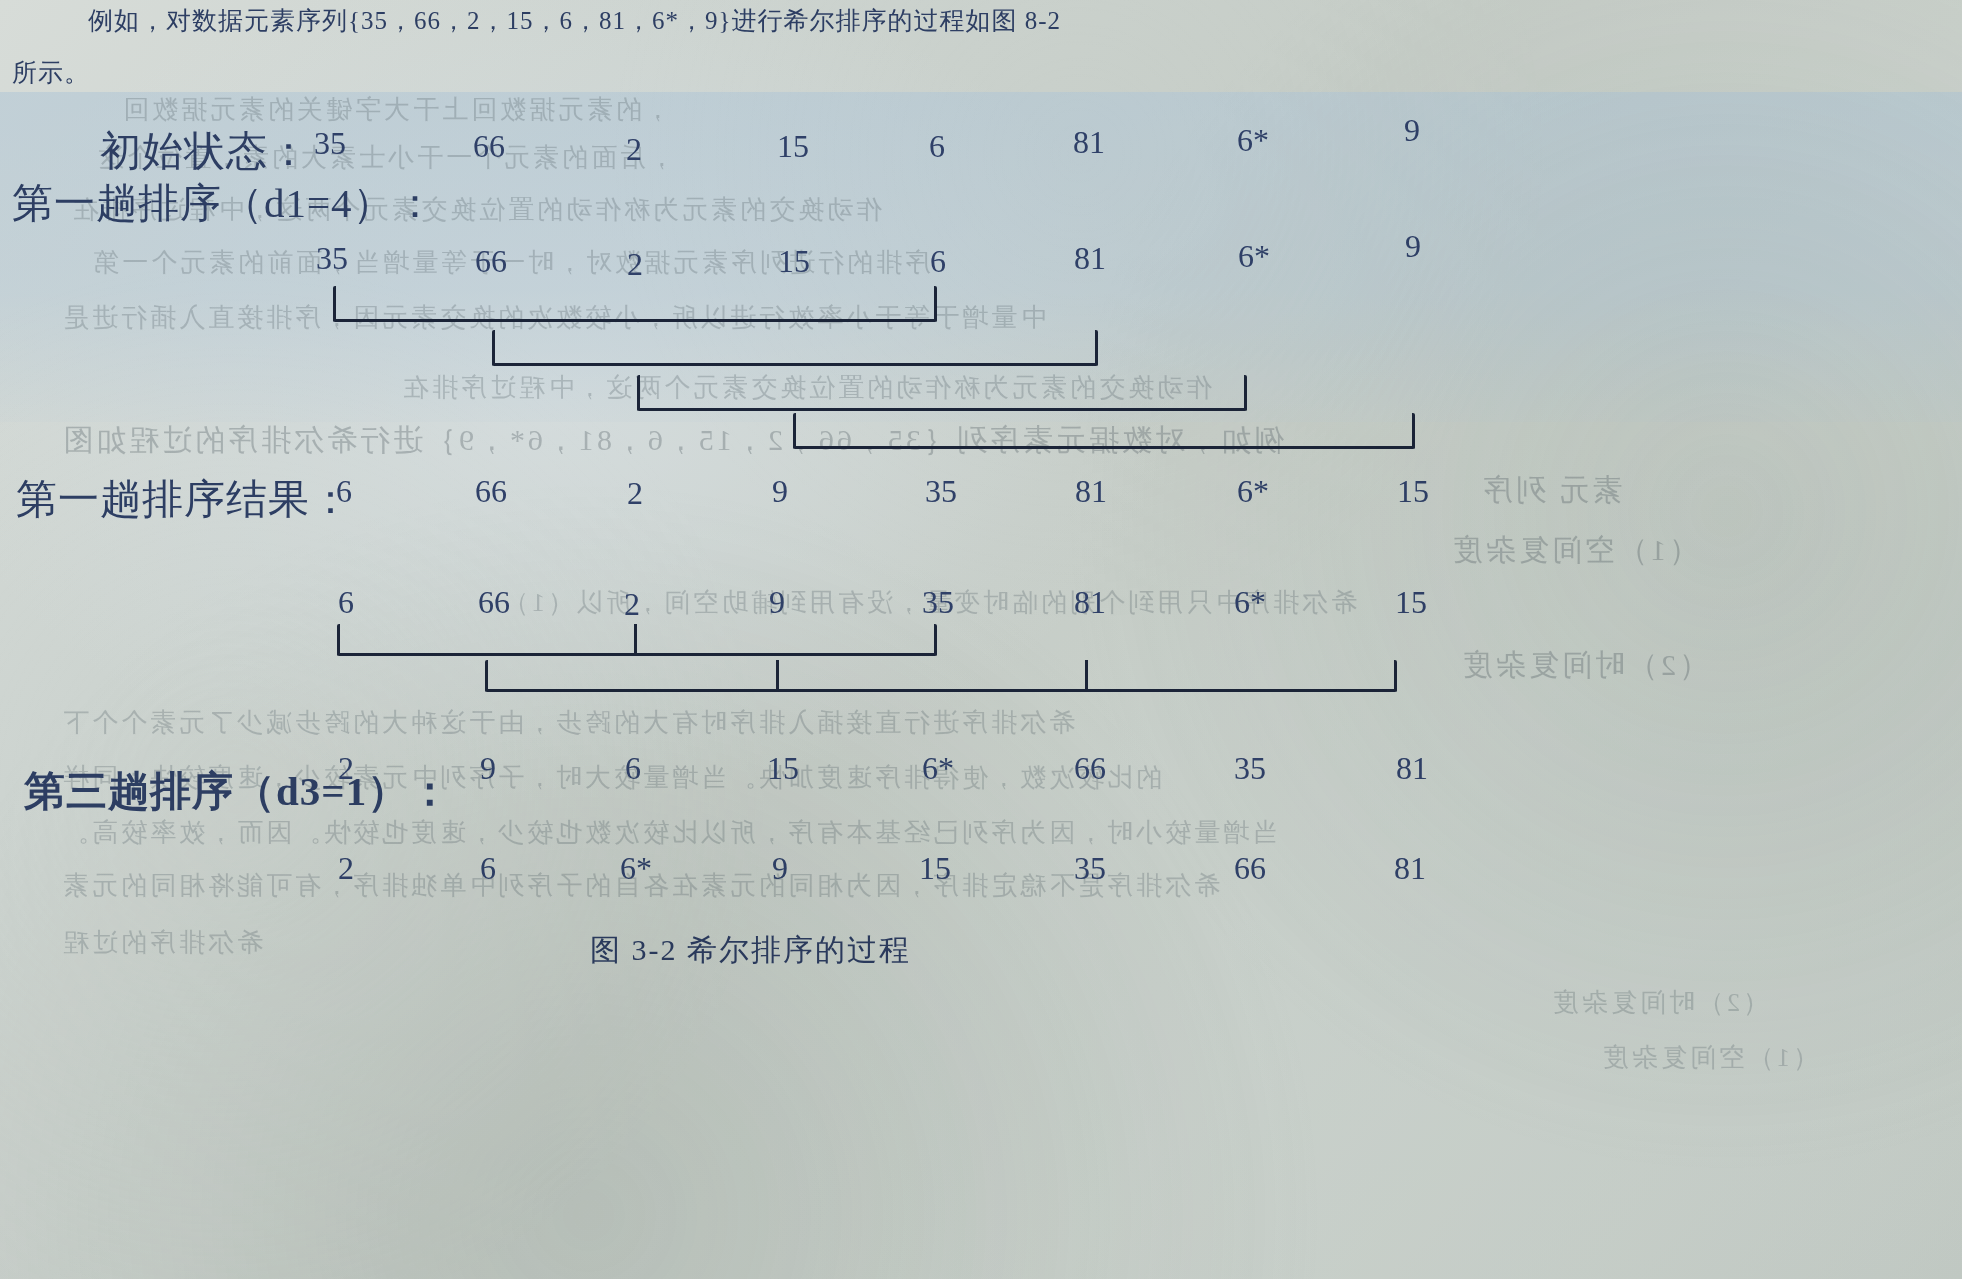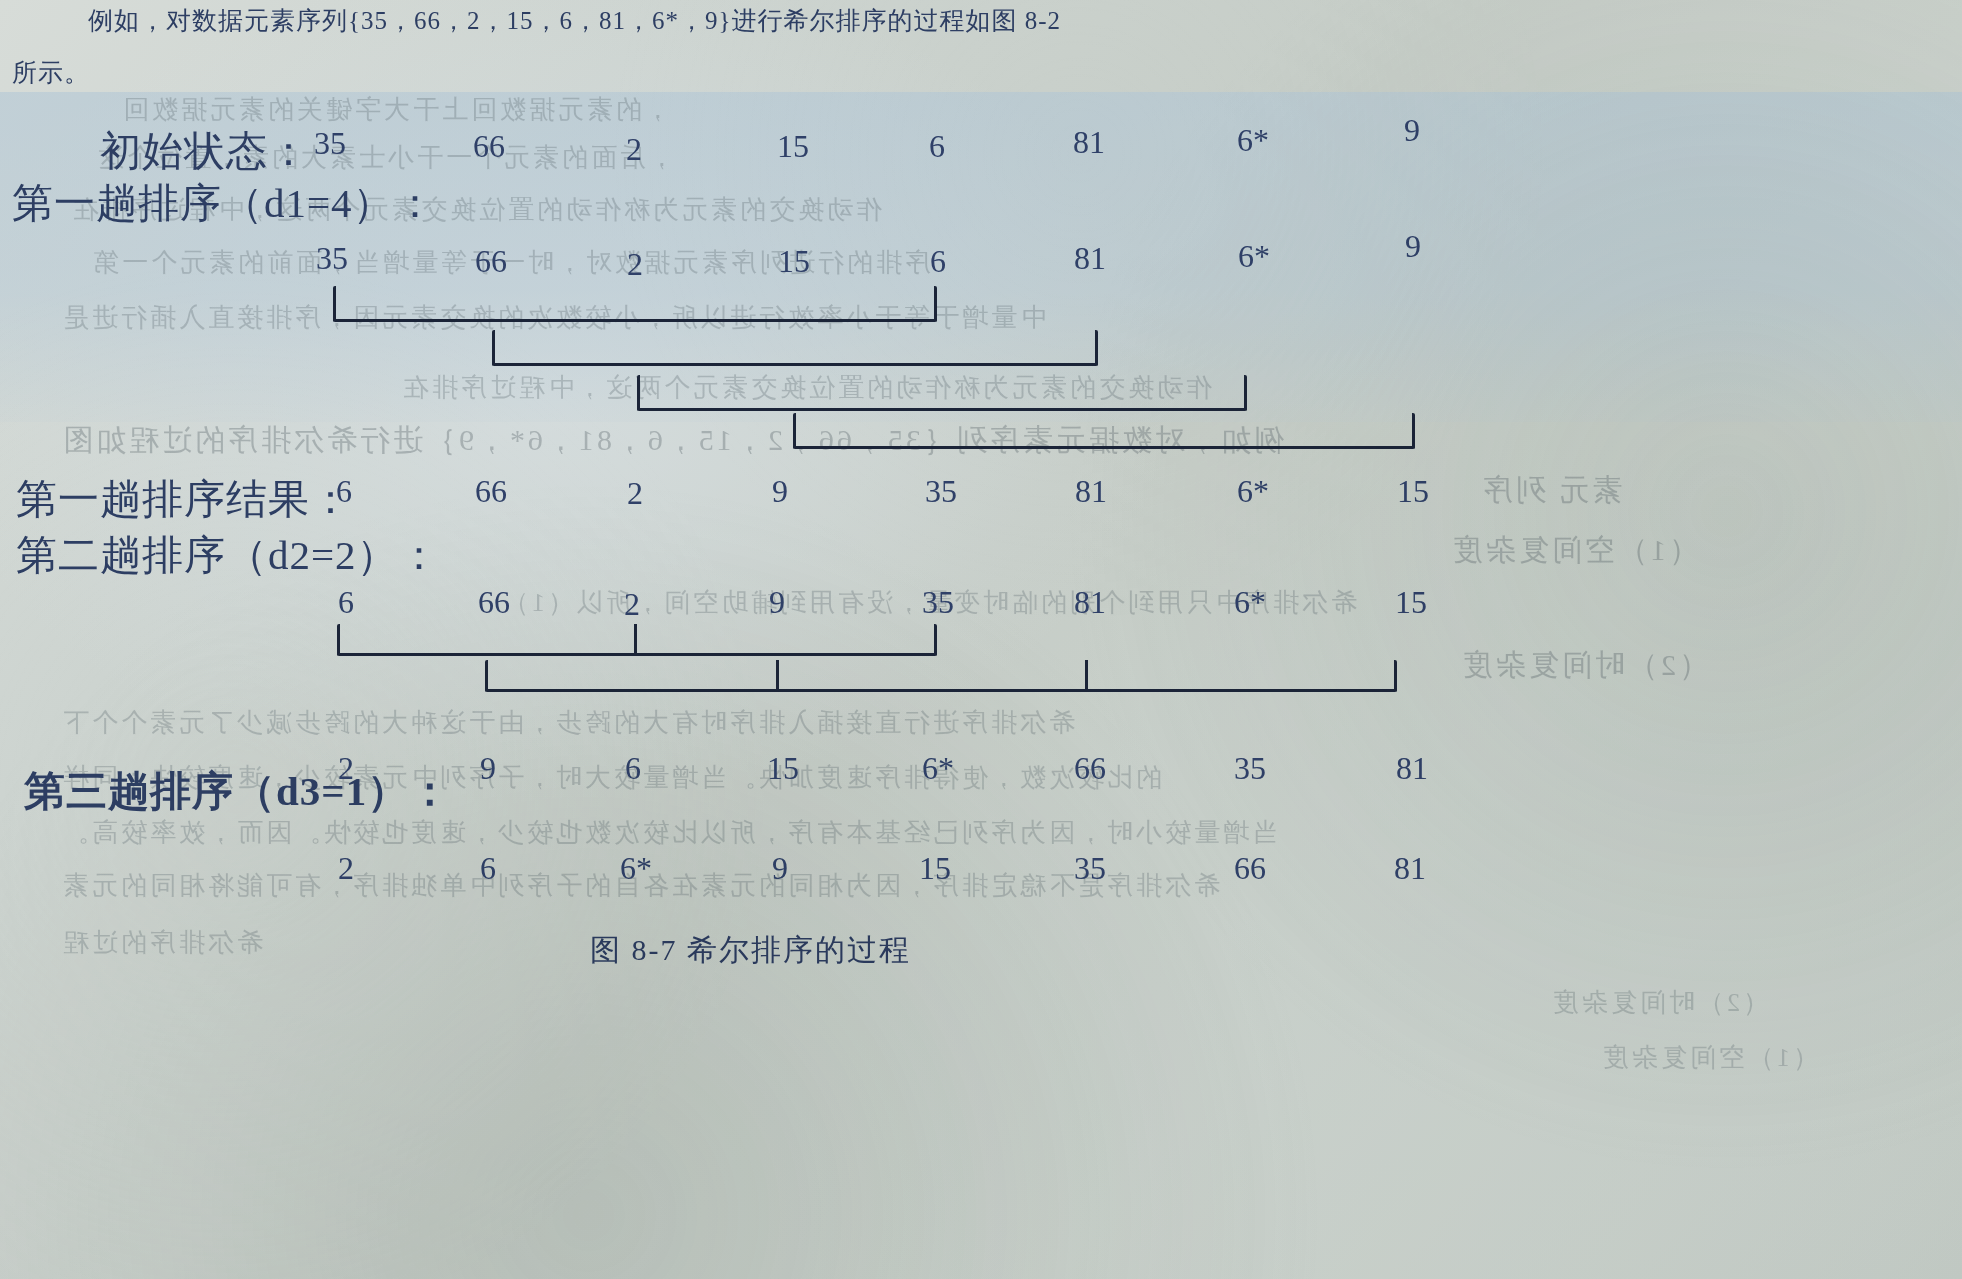--- a/index.html
+++ b/index.html
@@ -153,21 +153,20 @@
   <div class="txt rowlabel" style="left:16px; top:472px;font-family:Liberation Serif, serif;">第一趟排序结果：</div>
   <div class="num" style="left:344px; top:473px;">6</div>
   <div class="num" style="left:491px; top:473px;">66</div>
   <div class="num" style="left:635px; top:475px;">2</div>
   <div class="num" style="left:780px; top:473px;">9</div>
   <div class="num" style="left:941px; top:473px;">35</div>
   <div class="num" style="left:1091px; top:473px;">81</div>
   <div class="num" style="left:1253px; top:473px;">6*</div>
   <div class="num" style="left:1413px; top:473px;">15</div>
 
-  <div class="txt rowlabel" style="left:16px; top:528px;">第二趟排序（d2=2）：</div>
 
   <div class="num" style="left:346px; top:584px;">6</div>
   <div class="num" style="left:494px; top:584px;">66</div>
   <div class="num" style="left:632px; top:586px;">2</div>
   <div class="num" style="left:777px; top:584px;">9</div>
   <div class="num" style="left:938px; top:584px;">35</div>
   <div class="num" style="left:1090px; top:584px;">81</div>
   <div class="num" style="left:1250px; top:584px;">6*</div>
   <div class="num" style="left:1411px; top:584px;">15</div>
 
@@ -191,16 +190,16 @@
 
   <div class="num" style="left:346px; top:850px;">2</div>
   <div class="num" style="left:488px; top:850px;">6</div>
   <div class="num" style="left:636px; top:850px;">6*</div>
   <div class="num" style="left:780px; top:850px;">9</div>
   <div class="num" style="left:935px; top:850px;">15</div>
   <div class="num" style="left:1090px; top:850px;">35</div>
   <div class="num" style="left:1250px; top:850px;">66</div>
   <div class="num" style="left:1410px; top:850px;">81</div>
 
-  <div class="txt caption" style="left:590px; top:930px;">图 8-7   希尔排序的过程</div>
+  <div class="txt caption" style="left:590px; top:930px;">图 3-2   希尔排序的过程</div>
 
   <div id="grain"></div>
 </div>
 
 </body></html>

